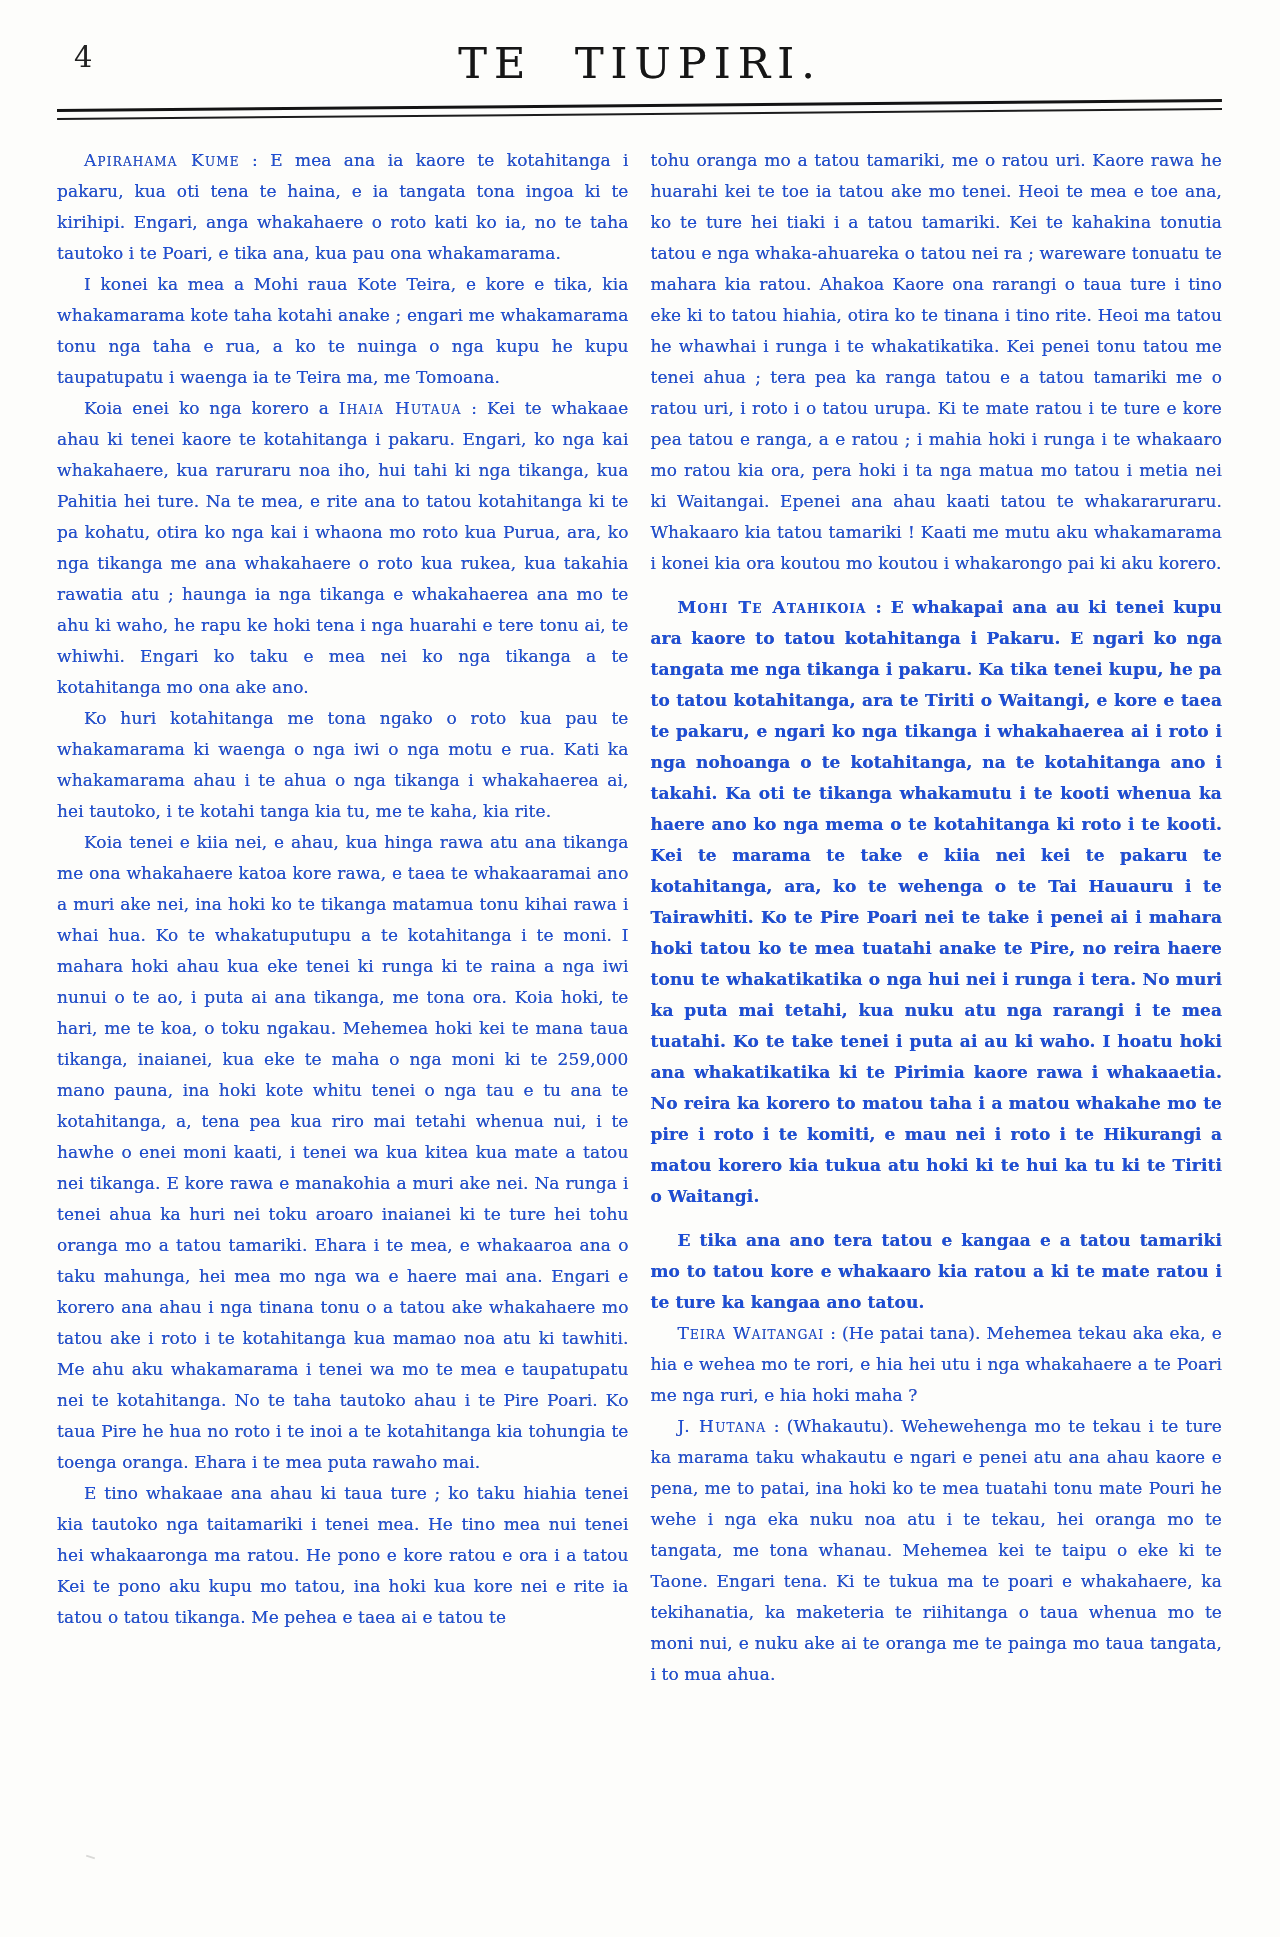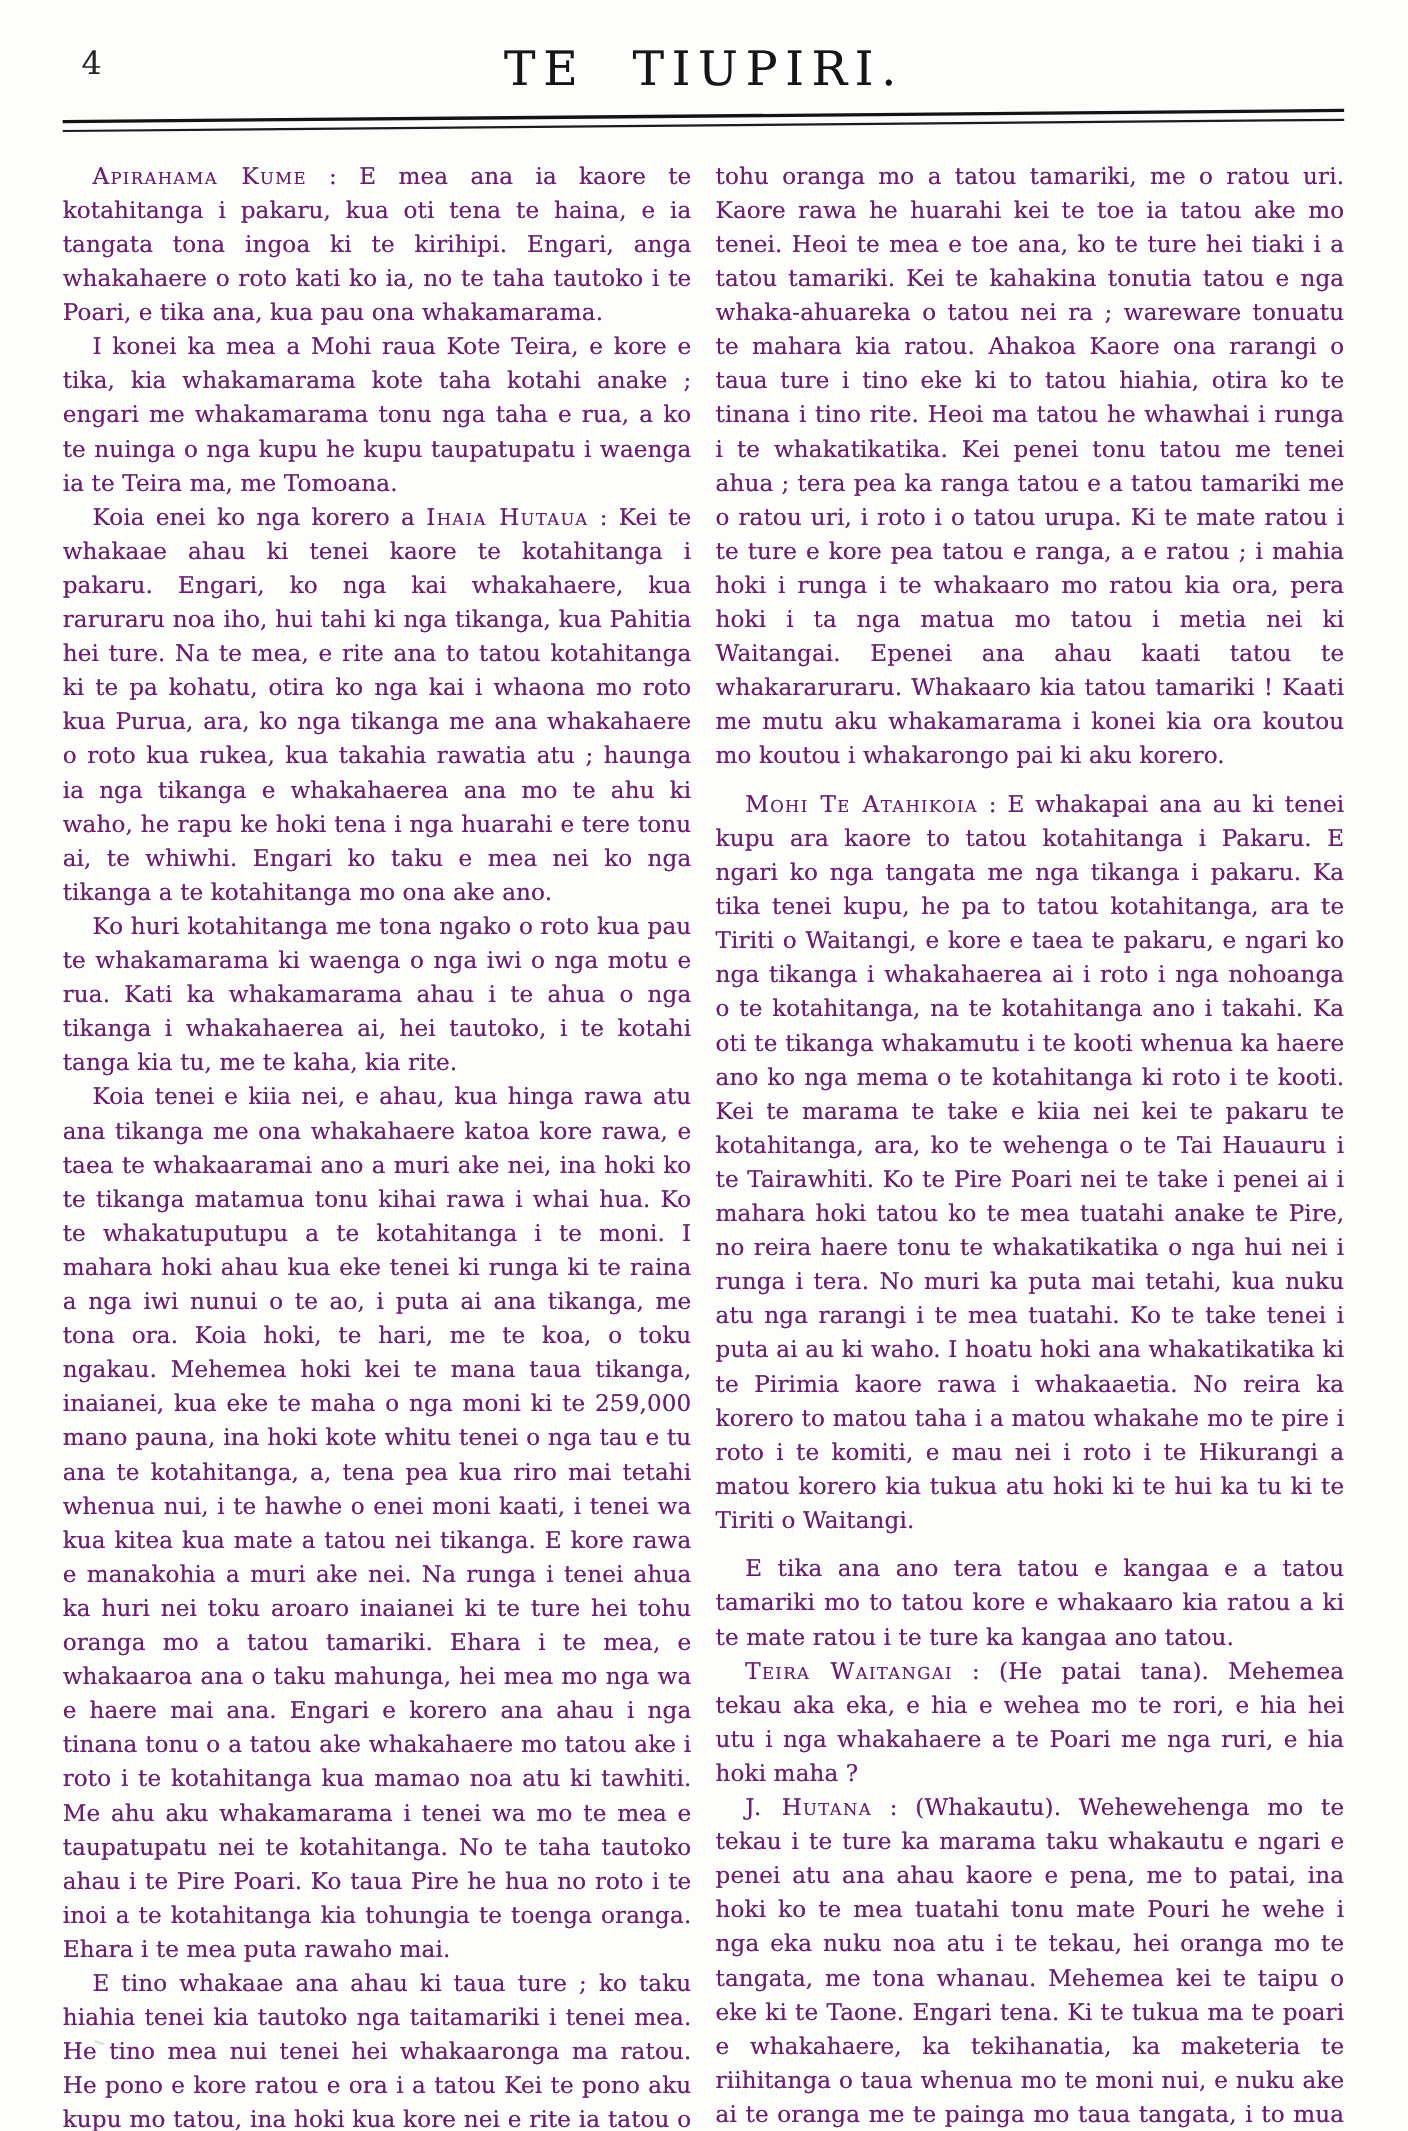--- a/index.html
+++ b/index.html
@@ -50,28 +50,28 @@
     display: flex;
     gap: 22px;
     margin: 30px 58px 0 57px;
   }
   .col {
     width: 50%;
   }
   .col p {
     margin: 0;
     text-align: justify;
-    font-size: 21px;
+    font-size: 17px;
     line-height: 31px;
     letter-spacing: 0.1px;
-    color: #701a75;
+    color: #1d4ed8;
     text-shadow: 0 0 0.5px rgba(20,20,20,0.55);
   }
   .col p.indent { text-indent: 27px; }
-  .col p.gap { margin-top: 13px; }
+  .col p.gap { margin-top: 13px; font-weight: bold; }
   .sc {
     font-variant: small-caps;
     letter-spacing: 1.2px;
   }
   .artifact {
     position: absolute;
     left: 86px;
     top: 1856px;
     width: 9px;
     height: 2px;

